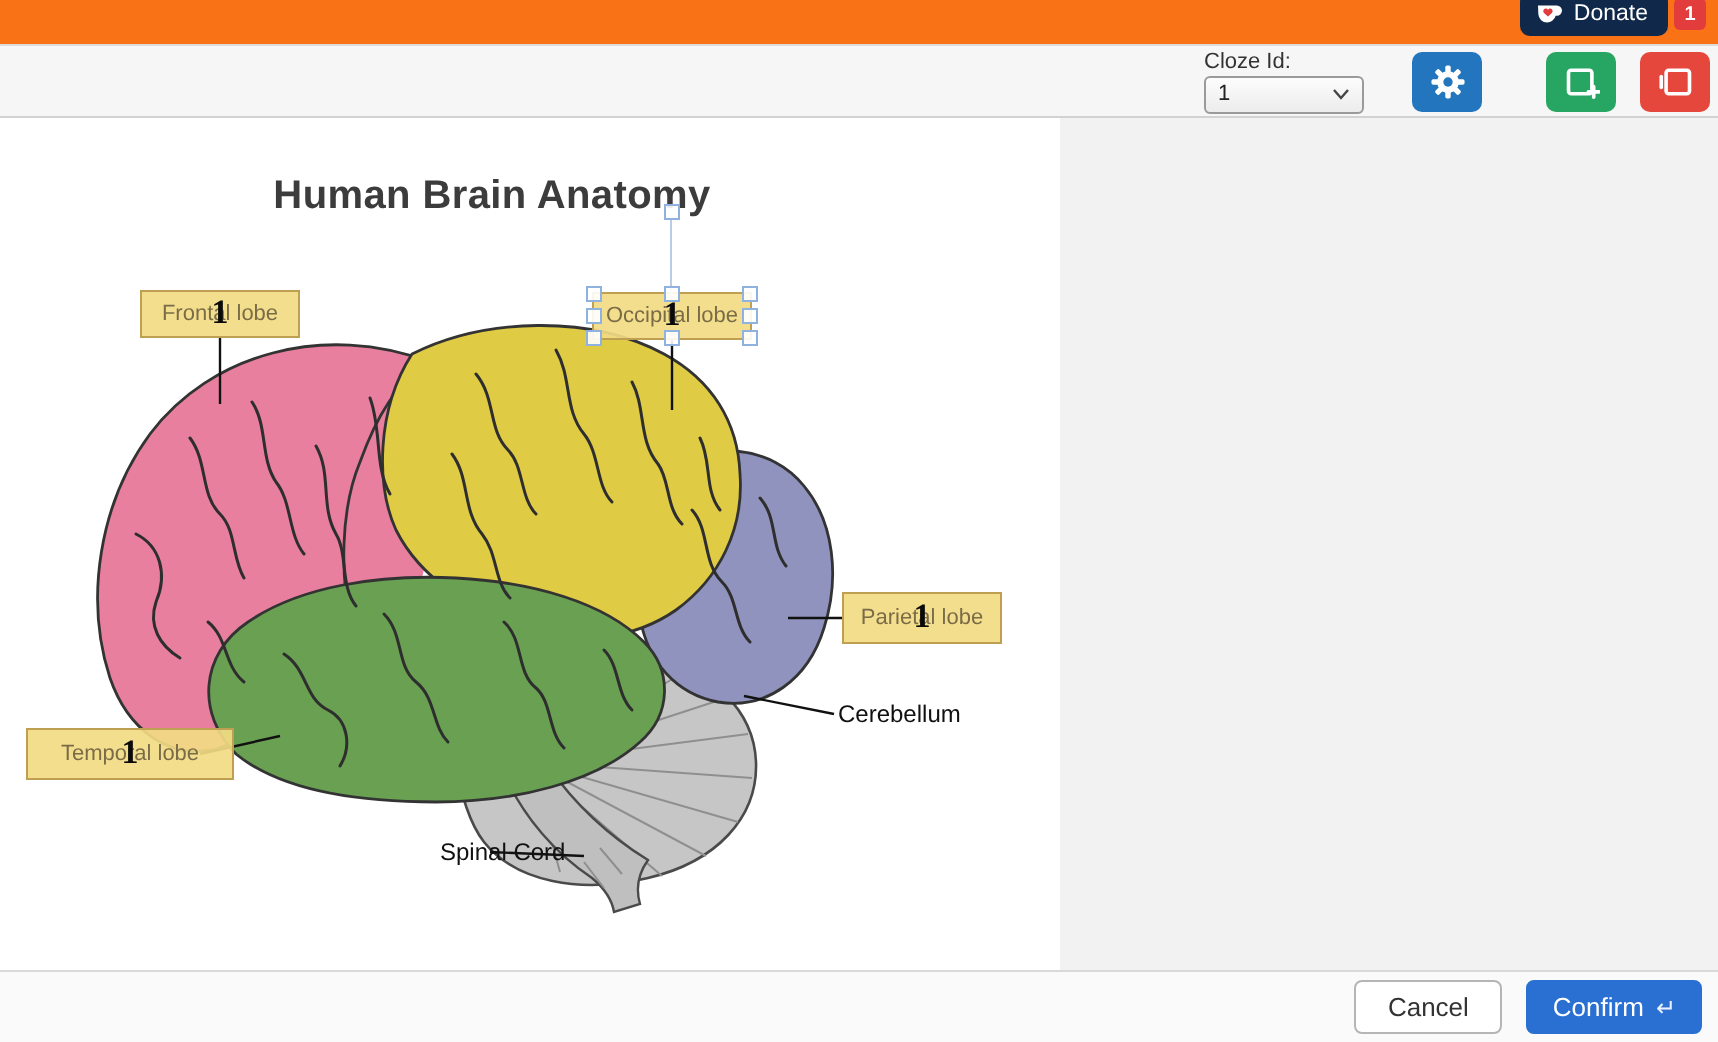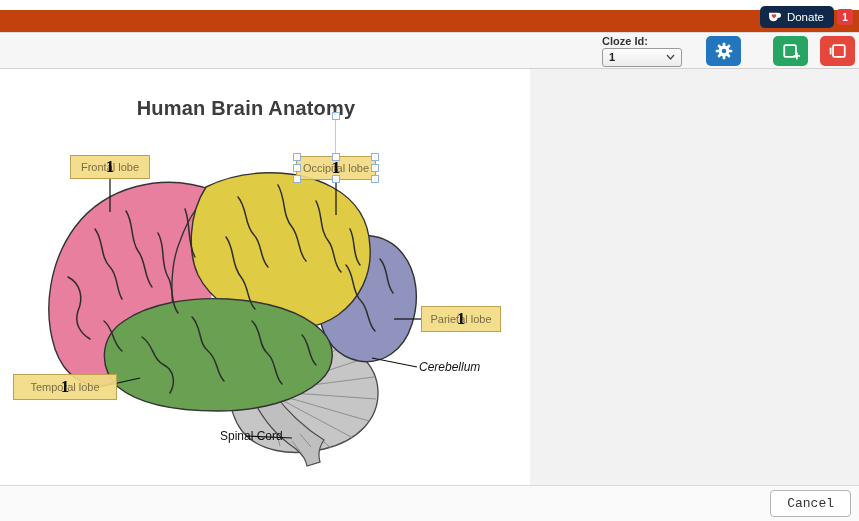--- a/index.html
+++ b/index.html
@@ -2,32 +2,32 @@
 <html><head>
 <meta charset="utf-8">
 <style>
   * { margin:0; padding:0; box-sizing:border-box; }
   html,body { width:859px; height:521px; }
   body { font-family:"Liberation Sans", sans-serif; background:#fff; overflow:hidden; }
 
   .app { position:relative; width:859px; height:521px; display:flex; flex-direction:column; background:#fff; }
 
   
-  .header { height:22px; background:#c2410c; position:relative; flex:0 0 auto;margin-top:10px; }
+  .header { height:22px; background:#f97316; position:relative; flex:0 0 auto; }
   .donate-group { position:absolute; top:-4px; right:6px; display:flex; align-items:center; gap:3px; }
   .donate-btn { display:flex; align-items:center; gap:5px; background:#10294a; color:#fff;
                 border:none; border-radius:5px; padding:0 10px 0 8px; height:22px; font-size:11.5px;
                 font-family:"Liberation Sans", sans-serif; cursor:pointer; }
   .donate-badge { width:16px; height:16px; background:#e23c3c; border-radius:3px; color:#fff;
                   font-size:10px; font-weight:bold; display:flex; align-items:center; justify-content:center; }
 
   
   .toolbar { height:37px; background:#f6f6f6; border-top:1px solid #dcdcdc; border-bottom:1px solid #d2d2d2;
              display:flex; align-items:center; padding:0 4px; flex:0 0 auto; }
-  .cloze-group { margin-left:auto; margin-right:24px; display:flex; flex-direction:column; justify-content:center; gap:1px;font-weight:bold; }
+  .cloze-group { margin-left:auto; margin-right:24px; display:flex; flex-direction:column; justify-content:center; gap:1px; }
   .cloze-label { font-size:11px; color:#333; line-height:12px; }
   .cloze-select { width:80px; height:19px; border:1px solid #9a9a9a; border-radius:3px;
                   background:linear-gradient(#fdfdfd,#ececec); font-size:11px; color:#222;
                   display:flex; align-items:center; justify-content:space-between; padding:0 6px; cursor:pointer; }
   .tb-btn { width:35px; height:30px; border:none; border-radius:5px; display:flex; align-items:center;
             justify-content:center; cursor:pointer; padding:0; }
   .tb-btn.blue  { background:#2376bd; margin-right:32px; }
   .tb-btn.green { background:#27a562; margin-right:12px; }
   .tb-btn.red   { background:#e5473d; }
 
@@ -48,21 +48,21 @@
 
   .handle { position:absolute; width:8px; height:8px; background:rgba(255,255,255,.9);
             border:1px solid #8fb2e0; z-index:3; }
   .rot-line { position:absolute; left:calc(50% - 1px); top:-37px; width:1px; height:37px;
               background:#b9cde9; z-index:2; }
 
   
   .footer { height:36px; background:#fafafa; border-top:1px solid #d9d9d9; display:flex;
             align-items:center; justify-content:flex-end; gap:12px; padding:0 8px; flex:0 0 auto; }
   .btn-cancel { height:27px; padding:0 16px; background:#fff; border:1px solid #b5b5b5; border-radius:4px;
-                font-size:13px; color:#333; font-family:Liberation Mono, monospace; cursor:pointer; }
+                font-size:13px; color:#333; font-family:Liberation Sans, sans-serif; cursor:pointer; }
   .btn-confirm { height:27px; padding:0 12px; background:#2a70d3; border:1px solid #2a70d3; border-radius:4px;
                  font-size:13px; color:#fff; font-family:"Liberation Sans", sans-serif; cursor:pointer;
                  display:flex; align-items:center; gap:6px; }
   .confirm-key { font-size:12px; opacity:.9; }
 </style>
 </head>
 <body>
 
 <div class="app">
 
@@ -206,22 +206,26 @@
       <div class="occlusion" style="left:421px; top:237px; width:80px; height:26px;">
         <span class="olabel">Parietal lobe</span>
         <span class="cloze-num">1</span>
       </div>
 
       <div class="occlusion" style="left:13px; top:305px; width:104px; height:26px;justify-content:center;">
         <span class="olabel">Temporal lobe</span>
         <span class="cloze-num">1</span>
       </div>
 
-      <div class="plain-label" style="left:419px; top:291px;font-style:italic;">Cerebellum</div>
+      <div class="plain-label" style="left:419px; top:291px;">Cerebellum</div>
       <div class="plain-label" style="left:180px; top:360px;margin-left:40px;">Spinal Cord</div>
     </div>
   </div>
 
   <div class="footer">
     <button class="btn-cancel">Cancel</button>
+    <button class="btn-confirm">
+      <span>Confirm</span>
+      <span class="confirm-key">↵</span>
+    </button>
   </div>
 
 </div>
 
 </body></html>

